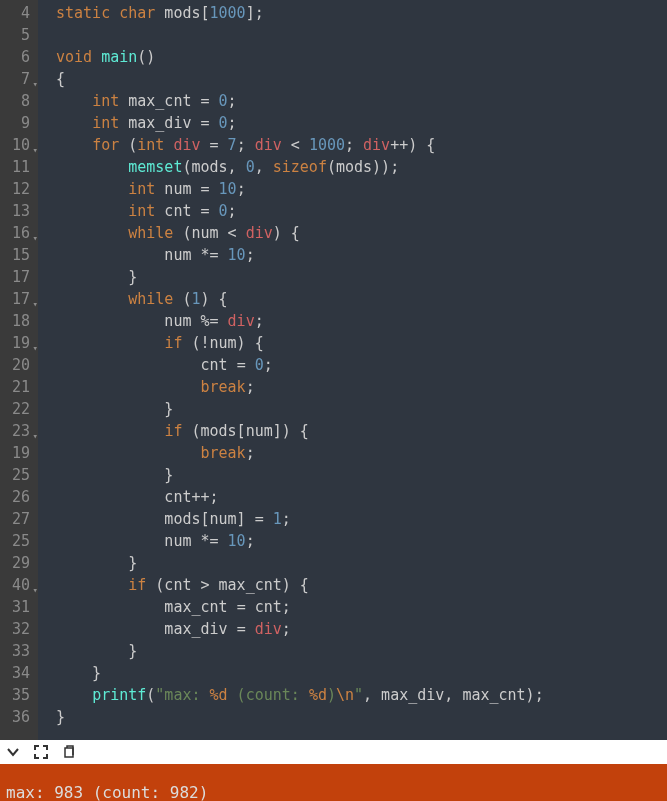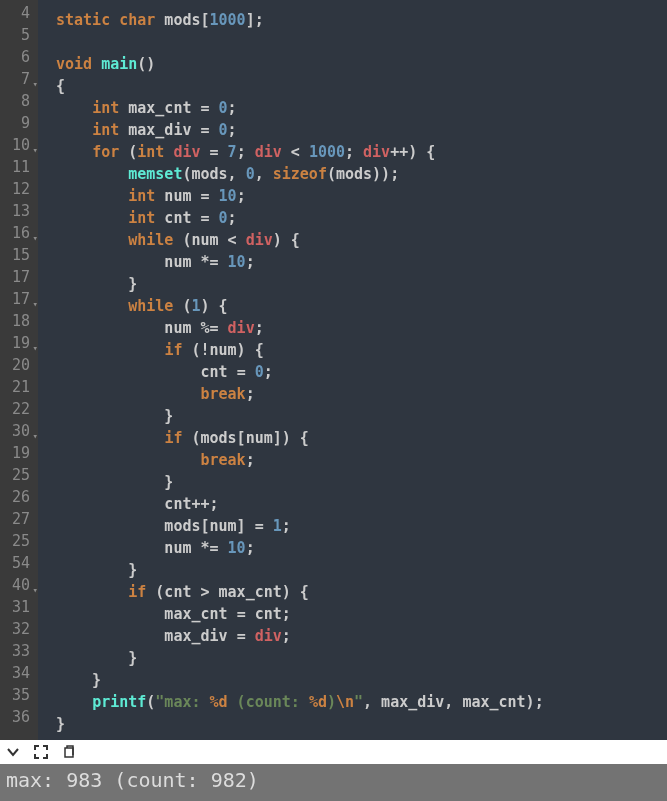--- a/index.html
+++ b/index.html
@@ -32,26 +32,25 @@
 .fold::after {
   content: "▾";
   font-size: 9px;
   position: absolute;
   right: -8px;
   top: 5px;
   color: #8a8a8a;
 }
 .code {
   background: #2f3640;
-  padding: 9px 0 2px 18px;
+  padding: 2px 0 2px 18px;
   flex: 1;
   color: #cccccc;
   white-space: pre;
   overflow: hidden;
-  font-weight: bold;
 }
 .code .line {
   height: 22px;
   line-height: 22px;
 }
 .kw { color: #cc8242; }
 .ty { color: #cc8242; }
 .fn { color: #5eead4; }
 .nm { color: #6897bb; }
 .st { color: #6a8759; }
@@ -64,25 +63,25 @@
   background: #ffffff;
   height: 24px;
   display: flex;
   align-items: center;
   padding: 0 6px;
   gap: 14px;
 }
 .toolbar svg { display: block; }
 
 .console {
-  background: #737373;
+  background: #c2410c;
   color: #dcdcdc;
   font-family: "Consolas", "Monaco", monospace;
-  font-size: 20px;
-  padding: 4px 6px;
+  font-size: 16px;
+  padding: 19px 6px;
   height: 37px;
 }
 </style>
 </head>
 <body>
 
 <div class="editor">
   <div class="gutter" id="gutter">
       <div class="ln">4</div>
       <div class="ln">5</div>
@@ -96,27 +95,27 @@
       <div class="ln">13</div>
       <div class="ln fold">16</div>
       <div class="ln">15</div>
       <div class="ln">17</div>
       <div class="ln fold">17</div>
       <div class="ln">18</div>
       <div class="ln fold">19</div>
       <div class="ln">20</div>
       <div class="ln">21</div>
       <div class="ln">22</div>
-      <div class="ln fold">30</div>
+      <div class="ln fold">23</div>
       <div class="ln">19</div>
       <div class="ln">25</div>
       <div class="ln">26</div>
       <div class="ln">27</div>
       <div class="ln">25</div>
-      <div class="ln">54</div>
+      <div class="ln">29</div>
       <div class="ln fold">40</div>
       <div class="ln">31</div>
       <div class="ln">32</div>
       <div class="ln">33</div>
       <div class="ln">34</div>
       <div class="ln">35</div>
       <div class="ln">36</div>
     </div>
   <div class="code" id="code"><div class="line"><span class="kw">static</span><span class="id"> </span><span class="ty">char</span><span class="id"> mods[</span><span class="nm">1000</span><span class="id">];</span></div><div class="line"></div><div class="line"><span class="ty">void</span><span class="id"> </span><span class="fn">main</span><span class="id">()</span></div><div class="line"><span class="id">{</span></div><div class="line"><span class="id">    </span><span class="ty">int</span><span class="id"> max_cnt </span><span class="op">=</span><span class="id"> </span><span class="nm">0</span><span class="id">;</span></div><div class="line"><span class="id">    </span><span class="ty">int</span><span class="id"> max_div </span><span class="op">=</span><span class="id"> </span><span class="nm">0</span><span class="id">;</span></div><div class="line"><span class="id">    </span><span class="kw">for</span><span class="id"> (</span><span class="ty">int</span><span class="id"> </span><span class="va">div</span><span class="id"> </span><span class="op">=</span><span class="id"> </span><span class="nm">7</span><span class="id">; </span><span class="va">div</span><span class="id"> </span><span class="op">&lt;</span><span class="id"> </span><span class="nm">1000</span><span class="id">; </span><span class="va">div</span><span class="op">++</span><span class="id">) {</span></div><div class="line"><span class="id">        </span><span class="fn">memset</span><span class="id">(mods, </span><span class="nm">0</span><span class="id">, </span><span class="kw">sizeof</span><span class="id">(mods));</span></div><div class="line"><span class="id">        </span><span class="ty">int</span><span class="id"> num </span><span class="op">=</span><span class="id"> </span><span class="nm">10</span><span class="id">;</span></div><div class="line"><span class="id">        </span><span class="ty">int</span><span class="id"> cnt </span><span class="op">=</span><span class="id"> </span><span class="nm">0</span><span class="id">;</span></div><div class="line"><span class="id">        </span><span class="kw">while</span><span class="id"> (num </span><span class="op">&lt;</span><span class="id"> </span><span class="va">div</span><span class="id">) {</span></div><div class="line"><span class="id">            num </span><span class="op">*=</span><span class="id"> </span><span class="nm">10</span><span class="id">;</span></div><div class="line"><span class="id">        }</span></div><div class="line"><span class="id">        </span><span class="kw">while</span><span class="id"> (</span><span class="nm">1</span><span class="id">) {</span></div><div class="line"><span class="id">            num </span><span class="op">%=</span><span class="id"> </span><span class="va">div</span><span class="id">;</span></div><div class="line"><span class="id">            </span><span class="kw">if</span><span class="id"> (</span><span class="op">!</span><span class="id">num) {</span></div><div class="line"><span class="id">                cnt </span><span class="op">=</span><span class="id"> </span><span class="nm">0</span><span class="id">;</span></div><div class="line"><span class="id">                </span><span class="kw">break</span><span class="id">;</span></div><div class="line"><span class="id">            }</span></div><div class="line"><span class="id">            </span><span class="kw">if</span><span class="id"> (mods[num]) {</span></div><div class="line"><span class="id">                </span><span class="kw">break</span><span class="id">;</span></div><div class="line"><span class="id">            }</span></div><div class="line"><span class="id">            cnt</span><span class="op">++</span><span class="id">;</span></div><div class="line"><span class="id">            mods[num] </span><span class="op">=</span><span class="id"> </span><span class="nm">1</span><span class="id">;</span></div><div class="line"><span class="id">            num </span><span class="op">*=</span><span class="id"> </span><span class="nm">10</span><span class="id">;</span></div><div class="line"><span class="id">        }</span></div><div class="line"><span class="id">        </span><span class="kw">if</span><span class="id"> (cnt </span><span class="op">&gt;</span><span class="id"> max_cnt) {</span></div><div class="line"><span class="id">            max_cnt </span><span class="op">=</span><span class="id"> cnt;</span></div><div class="line"><span class="id">            max_div </span><span class="op">=</span><span class="id"> </span><span class="va">div</span><span class="id">;</span></div><div class="line"><span class="id">        }</span></div><div class="line"><span class="id">    }</span></div><div class="line"><span class="id">    </span><span class="fn">printf</span><span class="id">(</span><span class="st">"max: </span><span class="es">%d</span><span class="st"> (count: </span><span class="es">%d</span><span class="st">)</span><span class="es">\n</span><span class="st">"</span><span class="id">, max_div, max_cnt);</span></div><div class="line"><span class="id">}</span></div></div>
 </div>

